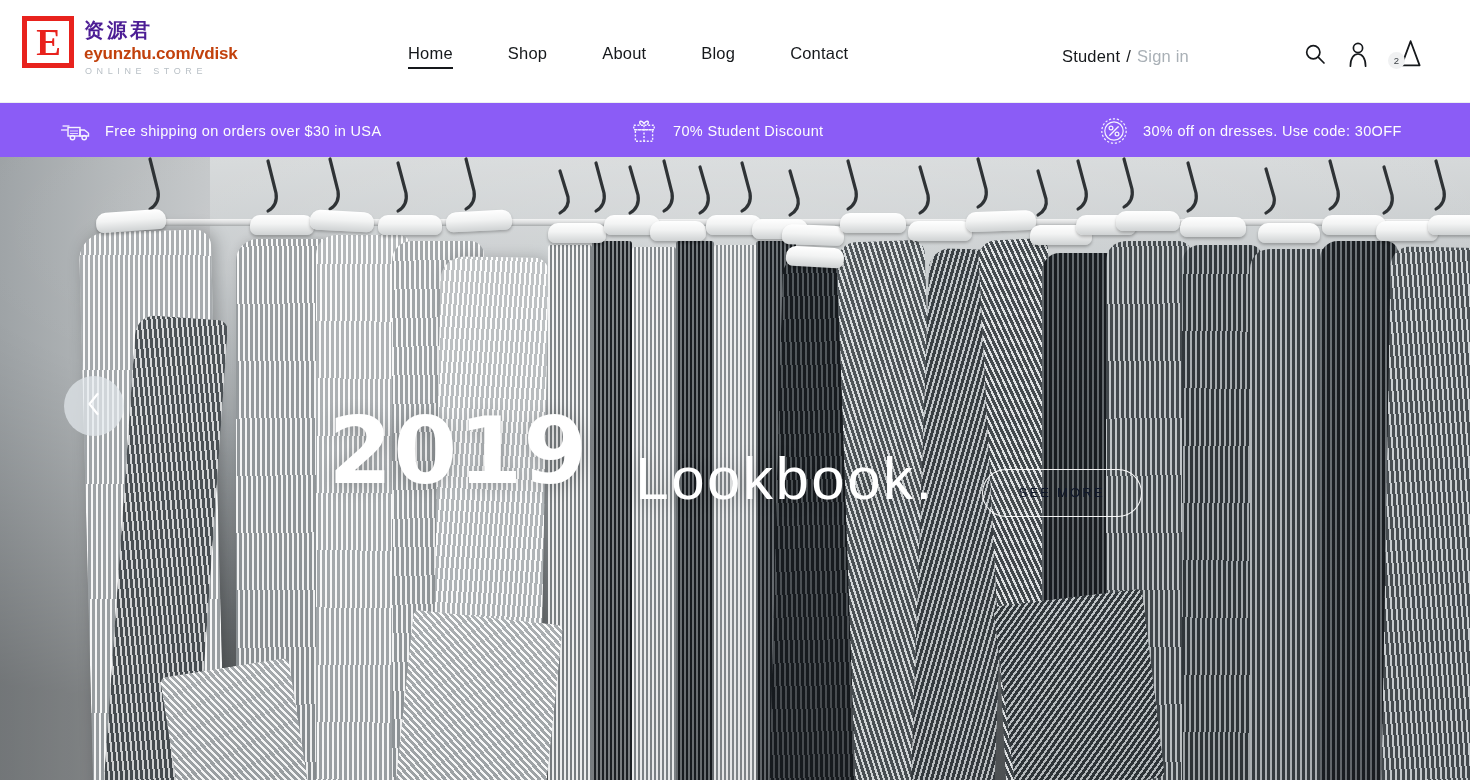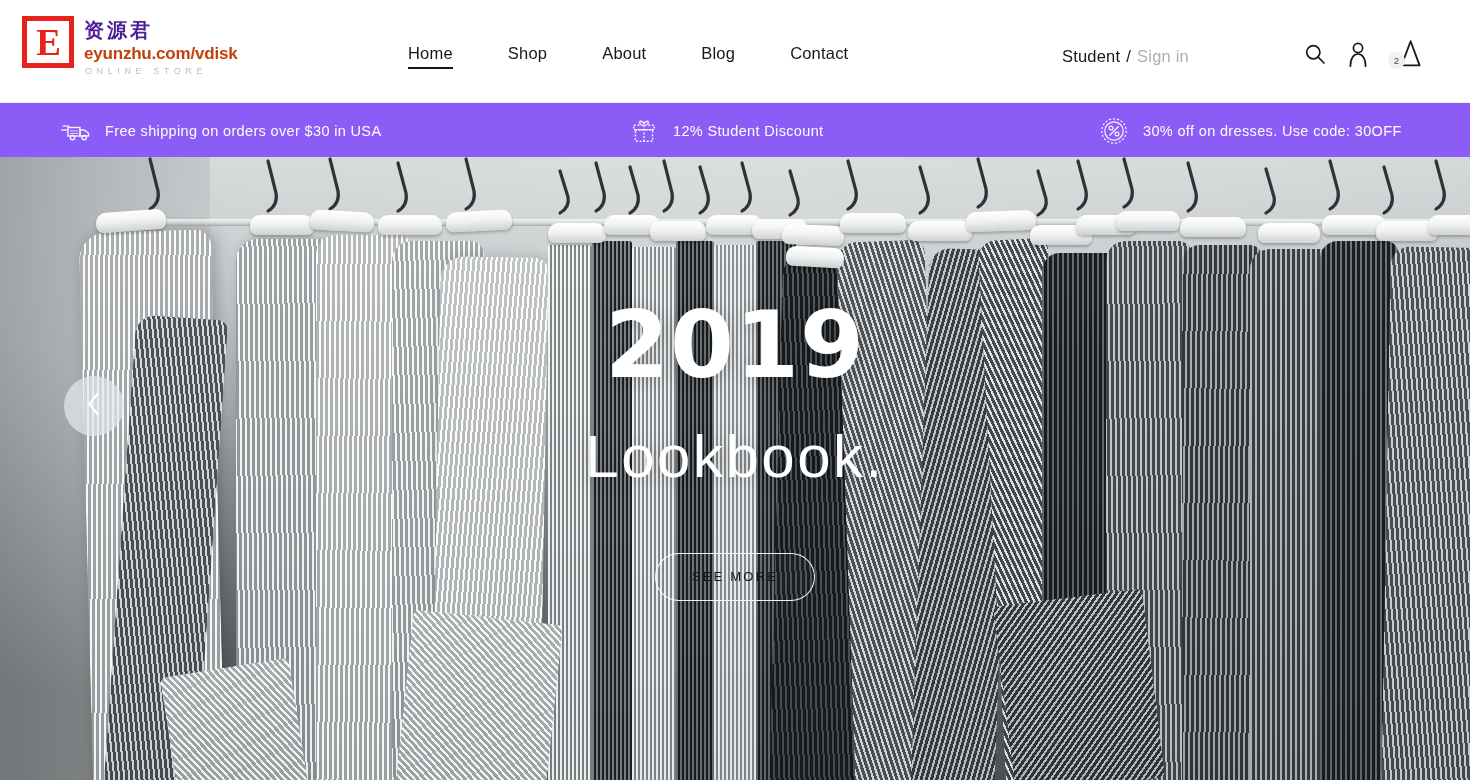--- a/index.html
+++ b/index.html
@@ -269,24 +269,25 @@
     border-radius: 10px 10px 7px 7px;
     box-shadow: 0 2px 3px rgba(0,0,0,0.25);
   }
 
   
   .hero-caption {
     position: absolute;
     top: 0; left: 0; width: 1470px; height: 623px;
     z-index: 14;
     display: flex;
-    flex-direction: column;
+    flex-direction: row;
     align-items: center;
     justify-content: center;
     pointer-events: none;
+    gap: 47px;
   }
   .hero-year {
     font-family: "DejaVu Sans", sans-serif;
     font-weight: bold;
     font-size: 92px;
     line-height: 86px;
     color: #ffffff;
     letter-spacing: 1px;
     margin-top: -34px;
     text-shadow: 0 2px 18px rgba(0,0,0,0.22);
@@ -413,21 +414,21 @@
 
     <div class="promo-item promo-2">
       <span class="promo-icon">
         <svg width="26" height="26" viewBox="0 0 26 26" aria-hidden="true">
           <path d="M9.4 6.2 C7.2 3.2 10.6 1.6 13 5.6 C15.4 1.6 18.8 3.2 16.6 6.2" fill="none" stroke="#ffffff" stroke-width="1.4" stroke-linecap="round"></path>
           <rect x="2.8" y="7.2" width="20.4" height="4.6" fill="none" stroke="#ffffff" stroke-width="1.4" stroke-dasharray="2 1.6"></rect>
           <rect x="4.4" y="11.8" width="17.2" height="11.4" fill="none" stroke="#ffffff" stroke-width="1.4" stroke-dasharray="2 1.6"></rect>
           <line x1="13" y1="7.2" x2="13" y2="23.2" stroke="#ffffff" stroke-width="1.4" stroke-dasharray="2 1.6"></line>
         </svg>
       </span>
-      <span class="promo-label">12% Student Discount</span>
+      <span class="promo-label">70% Student Discount</span>
     </div>
 
     <div class="promo-item promo-3">
       <span class="promo-icon">
         <svg width="28" height="28" viewBox="0 0 28 28" aria-hidden="true">
           <circle cx="14" cy="14" r="12.2" fill="none" stroke="#ffffff" stroke-width="1.2" stroke-dasharray="2.2 1.8"></circle>
           <circle cx="14" cy="14" r="9.2" fill="none" stroke="#ffffff" stroke-width="1.2"></circle>
           <circle cx="11" cy="11" r="1.9" fill="none" stroke="#ffffff" stroke-width="1.2"></circle>
           <circle cx="17" cy="17" r="1.9" fill="none" stroke="#ffffff" stroke-width="1.2"></circle>
           <line x1="18.2" y1="9.8" x2="9.8" y2="18.2" stroke="#ffffff" stroke-width="1.3" stroke-linecap="round"></line>

